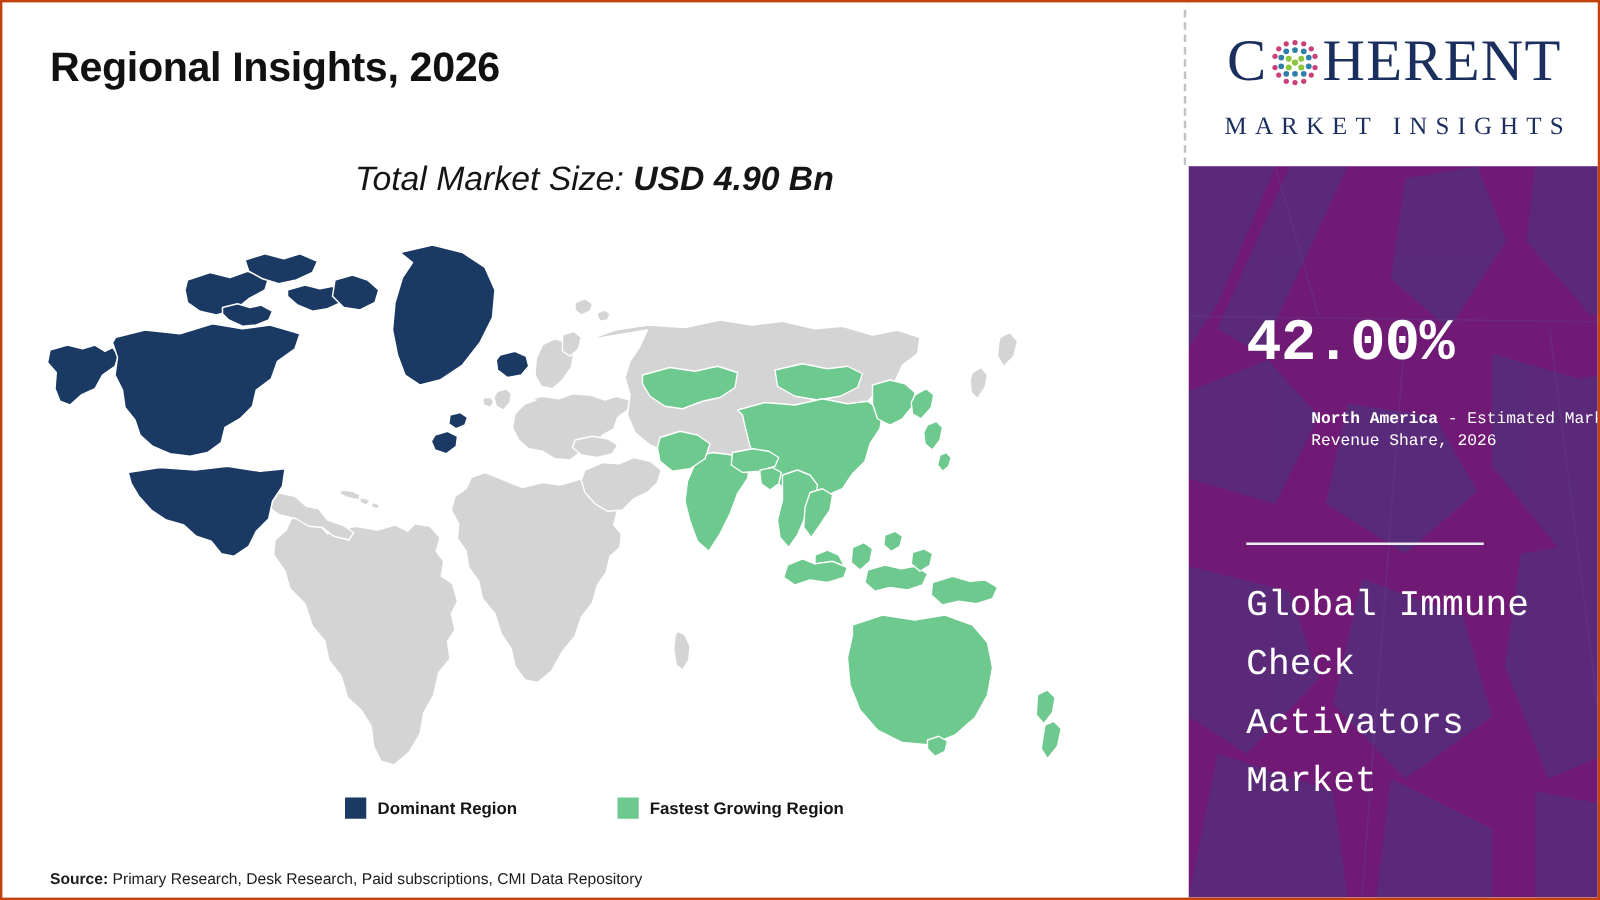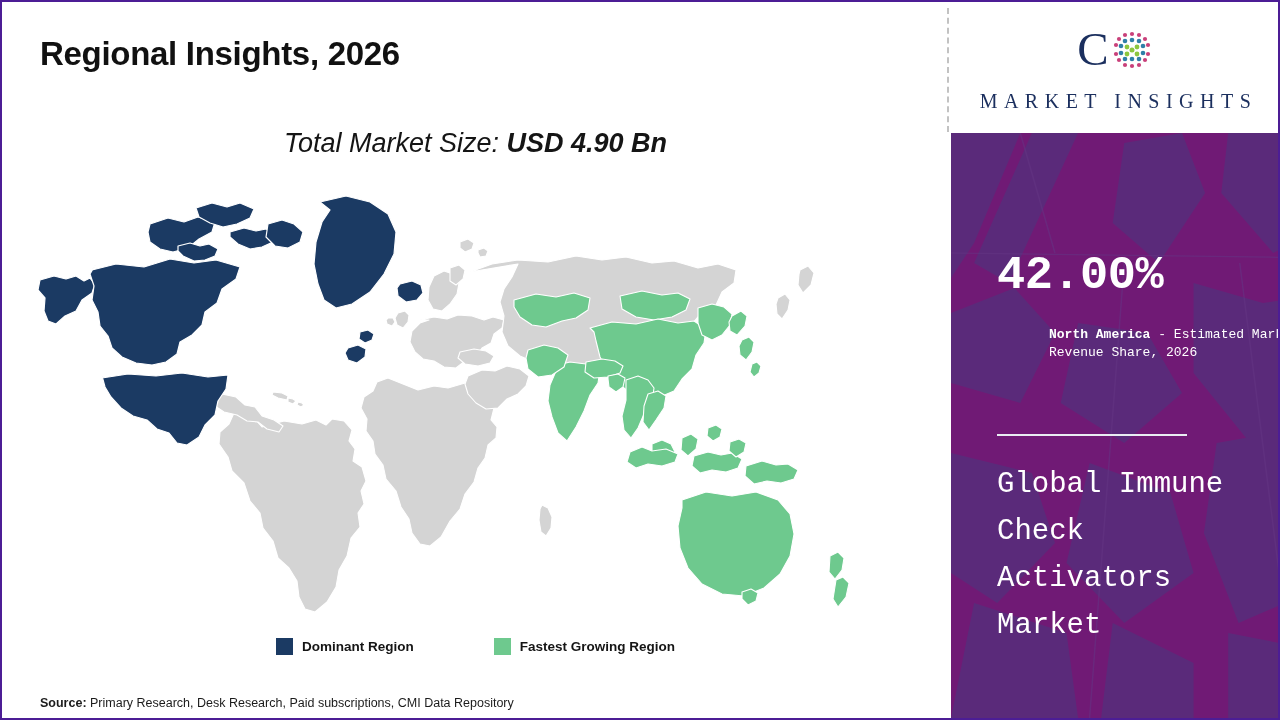--- a/index.html
+++ b/index.html
@@ -10,21 +10,21 @@
     overflow: hidden;
     background: #ffffff;
     font-family: "Liberation Sans", sans-serif;
   }
 
   #infographic {
     position: relative;
     width: 1280px;
     height: 720px;
     background: #ffffff;
-    border: 2px solid #4c1d95;
+    border: 2px solid #c2410c;
     overflow: hidden;
   }
 
   
   #left-panel {
     position: absolute;
     left: 0; top: 0;
     width: 947px; height: 716px;
     background: #ffffff;
   }
@@ -374,20 +374,21 @@
               <circle cx="34" cy="31" r="2.1" fill="#c9407a"></circle>
               <circle cx="14" cy="30" r="2.3" fill="#2f7fa8"></circle>
               <circle cx="28" cy="30" r="2.3" fill="#2f7fa8"></circle>
               <circle cx="21" cy="30" r="2.3" fill="#2f7fa8"></circle>
               <circle cx="14" cy="36" r="2.1" fill="#c9407a"></circle>
               <circle cx="28" cy="36" r="2.1" fill="#c9407a"></circle>
               <circle cx="21" cy="37" r="2.1" fill="#c9407a"></circle>
             </g>
           </svg>
         </span>
+        <span>HERENT</span>
       </div>
       <div id="logo-subtext">MARKET INSIGHTS</div>
     </div>
   </div>
 
   <div id="stat-panel">
     <svg id="panel-texture" viewBox="0 0 329 585" preserveAspectRatio="none" xmlns="http://www.w3.org/2000/svg">
       <g fill="#2a5186">
         <path d="M0 0 l60 0 -40 110 -20 35z"></path>
         <path d="M70 0 l40 0 -60 150 -30 -20z"></path>

